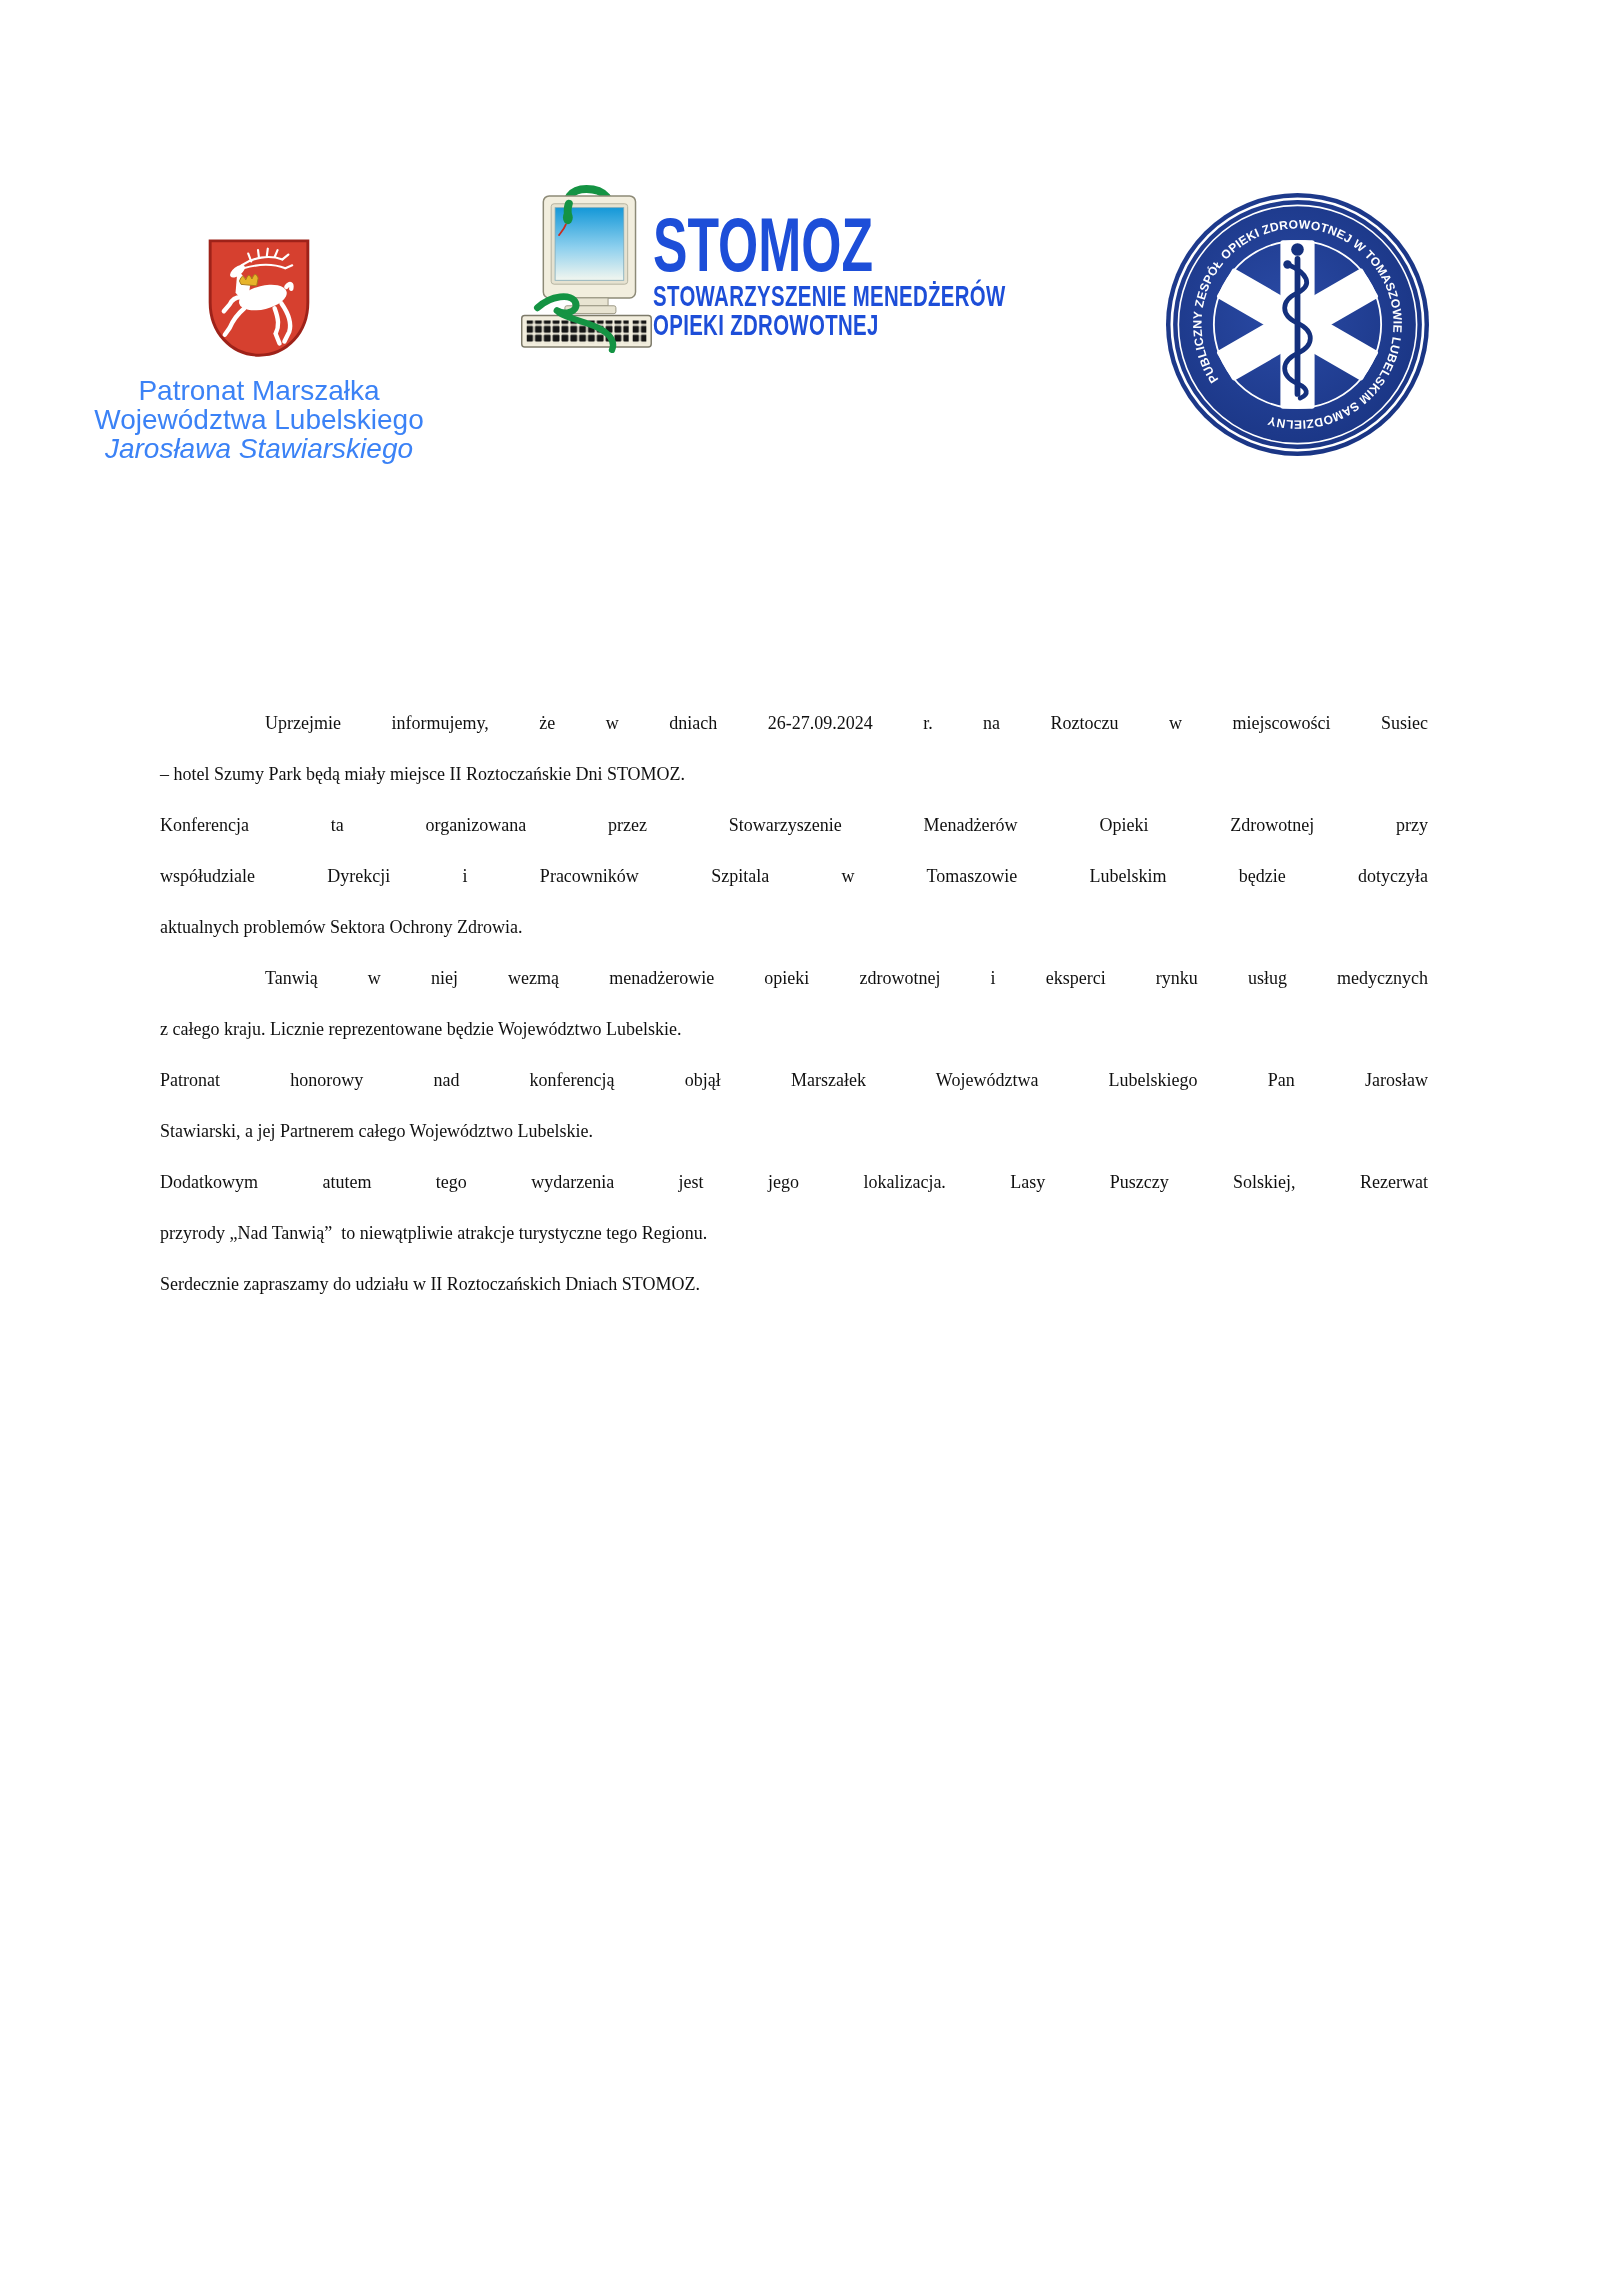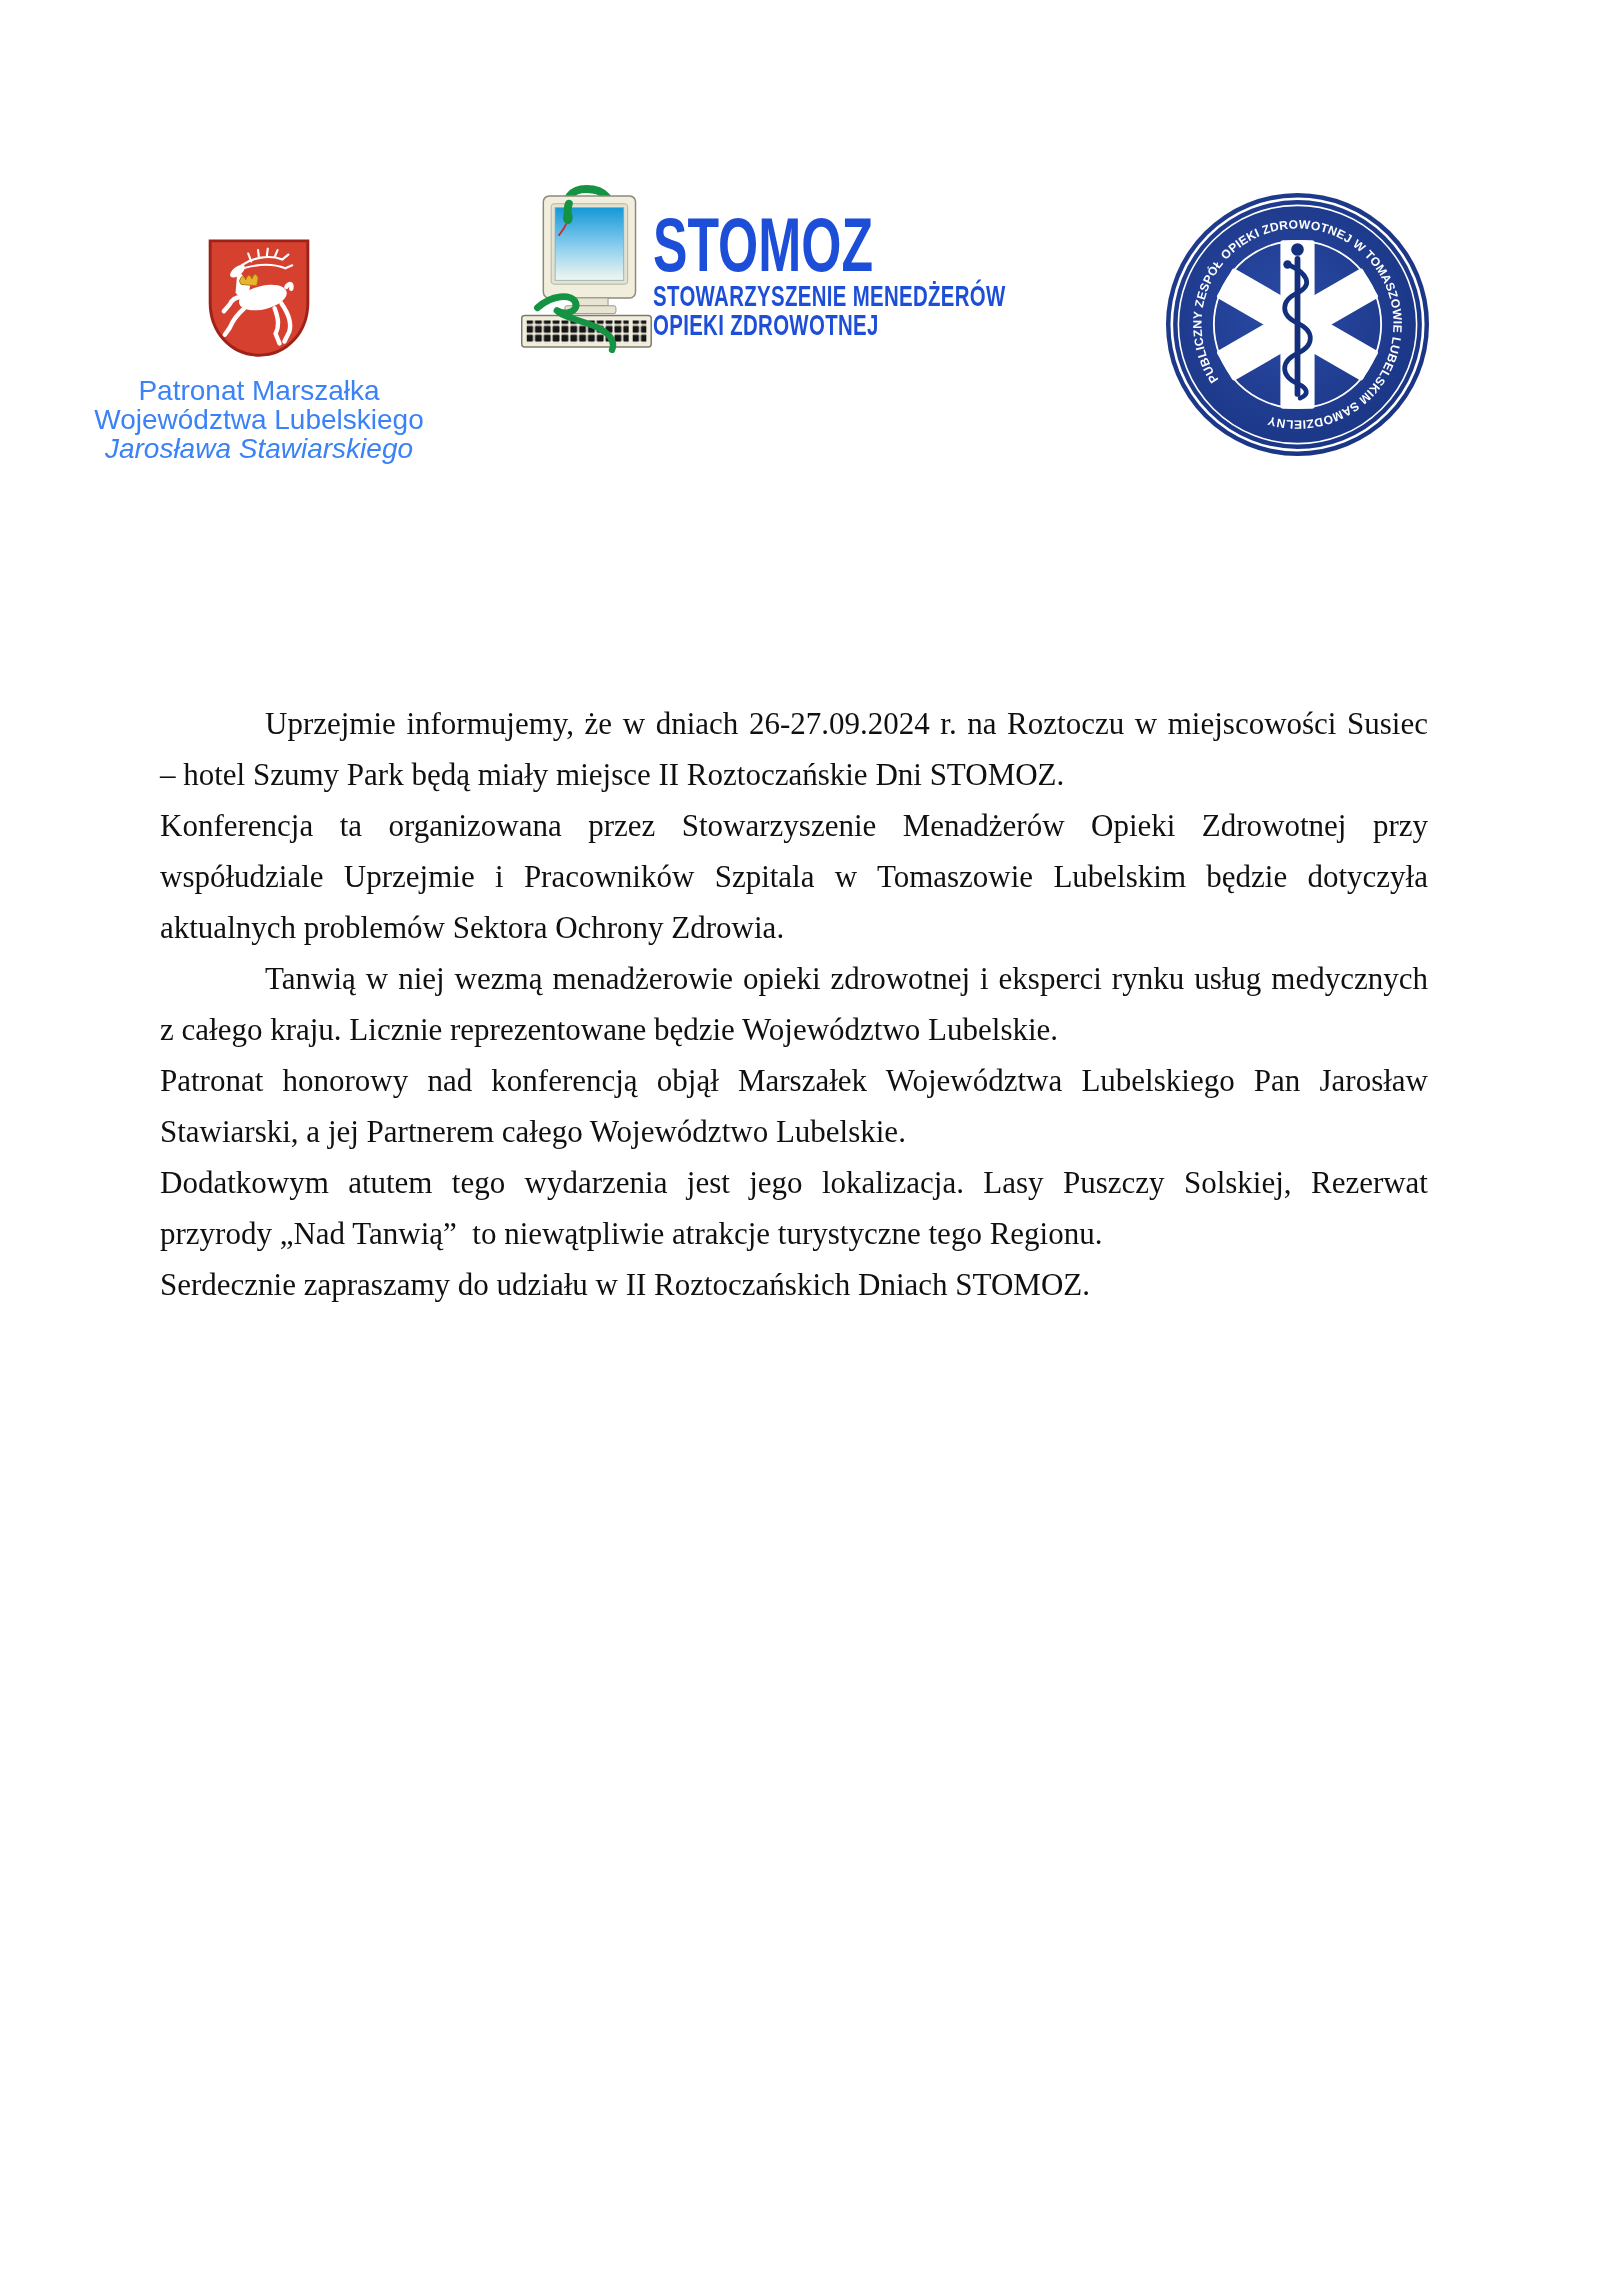--- a/index.html
+++ b/index.html
@@ -15,21 +15,21 @@
   .stomoz-text{position:absolute;left:653px;top:208px;color:#1d4ed8;
                font-family:"Liberation Sans","DejaVu Sans",sans-serif;white-space:nowrap;}
   .stomoz-title{font-size:76px;font-weight:bold;line-height:73px;}
   .stomoz-title span,.stomoz-sub span{display:inline-block;transform:scaleX(0.68);transform-origin:0 50%;}
   .stomoz-sub{font-size:30px;line-height:29px;font-weight:bold;letter-spacing:0.5px;}
   .seal-svg{position:absolute;left:1166px;top:193px;width:263px;height:263px;}
   .seal-ring-text{font-family:"Liberation Sans","DejaVu Sans",sans-serif;
                   font-weight:bold;font-size:4.6px;fill:#ffffff;letter-spacing:.1px;}
   
   .letter{position:absolute;left:160px;top:698px;width:1268px;
-          font-size:31px;line-height:51px;color:#101010;}
+          font-size:18px;line-height:51px;color:#101010;}
   .ln{text-align:justify;text-align-last:justify;}
   .ln.last{text-align:justify;text-align-last:auto;}
   .ln.indent{text-indent:105px;}
 </style>
 </head>
 <body>
 
 <div class="page">
 
   <svg class="coa-svg" viewBox="0 0 112 130">
@@ -132,21 +132,21 @@
     </g>
     <text class="seal-ring-text">
       <textPath href="#ringpath" startOffset="0">PUBLICZNY ZESPÓŁ OPIEKI ZDROWOTNEJ W TOMASZOWIE LUBELSKIM SAMODZIELNY</textPath>
     </text>
   </svg>
 
   <main class="letter">
     <div class="ln indent">Uprzejmie informujemy, że w dniach 26-27.09.2024 r. na Roztoczu w miejscowości Susiec</div>
     <div class="ln last">– hotel Szumy Park będą miały miejsce II Roztoczańskie Dni STOMOZ.</div>
     <div class="ln">Konferencja ta organizowana przez Stowarzyszenie Menadżerów Opieki Zdrowotnej przy</div>
-    <div class="ln">współudziale Uprzejmie i Pracowników Szpitala w Tomaszowie Lubelskim będzie dotyczyła</div>
+    <div class="ln">współudziale Dyrekcji i Pracowników Szpitala w Tomaszowie Lubelskim będzie dotyczyła</div>
     <div class="ln last">aktualnych problemów Sektora Ochrony Zdrowia.</div>
     <div class="ln indent">Tanwią w niej wezmą menadżerowie opieki zdrowotnej i eksperci rynku usług medycznych</div>
     <div class="ln last">z całego kraju. Licznie reprezentowane będzie Województwo Lubelskie.</div>
     <div class="ln">Patronat honorowy nad konferencją objął Marszałek Województwa Lubelskiego Pan Jarosław</div>
     <div class="ln last">Stawiarski, a jej Partnerem całego Województwo Lubelskie.</div>
     <div class="ln">Dodatkowym atutem tego wydarzenia jest jego lokalizacja. Lasy Puszczy Solskiej, Rezerwat</div>
     <div class="ln last">przyrody „Nad Tanwią”&nbsp; to niewątpliwie atrakcje turystyczne tego Regionu.</div>
     <div class="ln last">Serdecznie zapraszamy do udziału w II Roztoczańskich Dniach STOMOZ.</div>
   </main>
 

